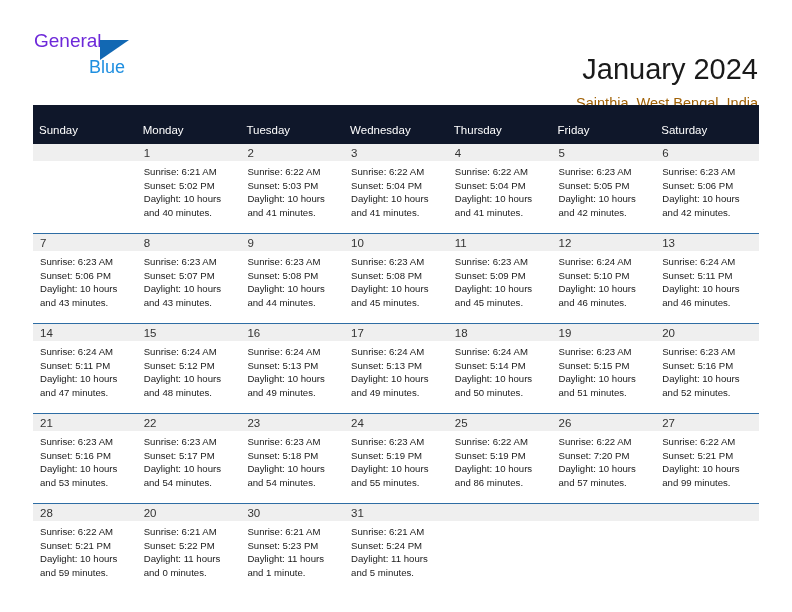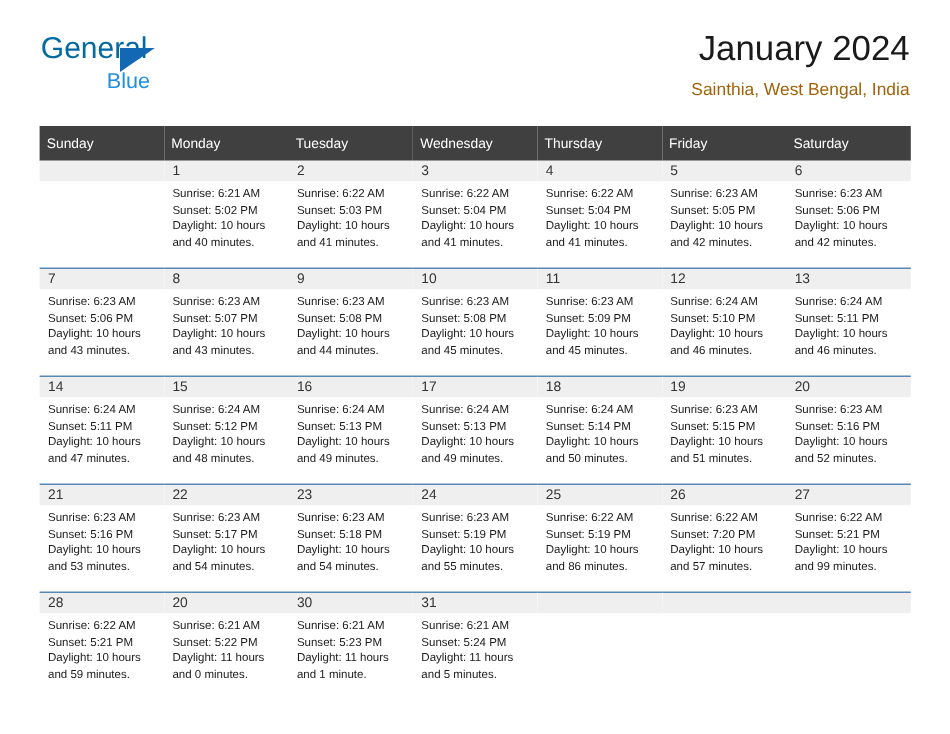--- a/index.html
+++ b/index.html
@@ -33,23 +33,23 @@
     position: absolute;
     left: 0;
     top: 0;
     width: 230px;
     height: 62px;
   }
   .brand-general {
     position: absolute;
     left: 0;
     top: 0;
-    font-size: 25px;
+    font-size: 19px;
     letter-spacing: 0px;
-    color: #0369a1;
+    color: #6d28d9;
     line-height: 29px;
   }
   .brand-triangle {
     position: absolute;
     left: 66px;
     top: 14px;
     width: 0;
     height: 0;
     border-left: 29px solid #1268b3;
     border-bottom: 20px solid transparent;
@@ -66,45 +66,46 @@
     position: absolute;
     right: 0;
     top: -4px;
     text-align: right;
   }
   .cal-title {
     font-size: 29px;
     color: #1a1a1a;
     line-height: 38px;
     white-space: nowrap;
+    margin-top: 28px;
   }
   .cal-subtitle {
     font-size: 14.5px;
     color: #a16207;
     line-height: 22px;
     margin-top: 4px;
     white-space: nowrap;
   }
 
   
   .calendar {
     position: absolute;
     left: 33px;
     top: 105px;
     width: 726px;
     border-collapse: collapse;
     table-layout: fixed;
   }
   .calendar th {
-    background: #404040;
+    background: #0f172a;
     color: #ffffff;
     font-size: 11.5px;
     font-weight: normal;
     text-align: left;
-    padding: 5px 0 5px 6px;
+    padding: 15px 0 5px 6px;
     height: 19px;
     border: none;
     margin-top: 32px;
   }
   .calendar td {
     vertical-align: top;
     padding: 0;
     border: none;
     width: 103.71px;
   }

